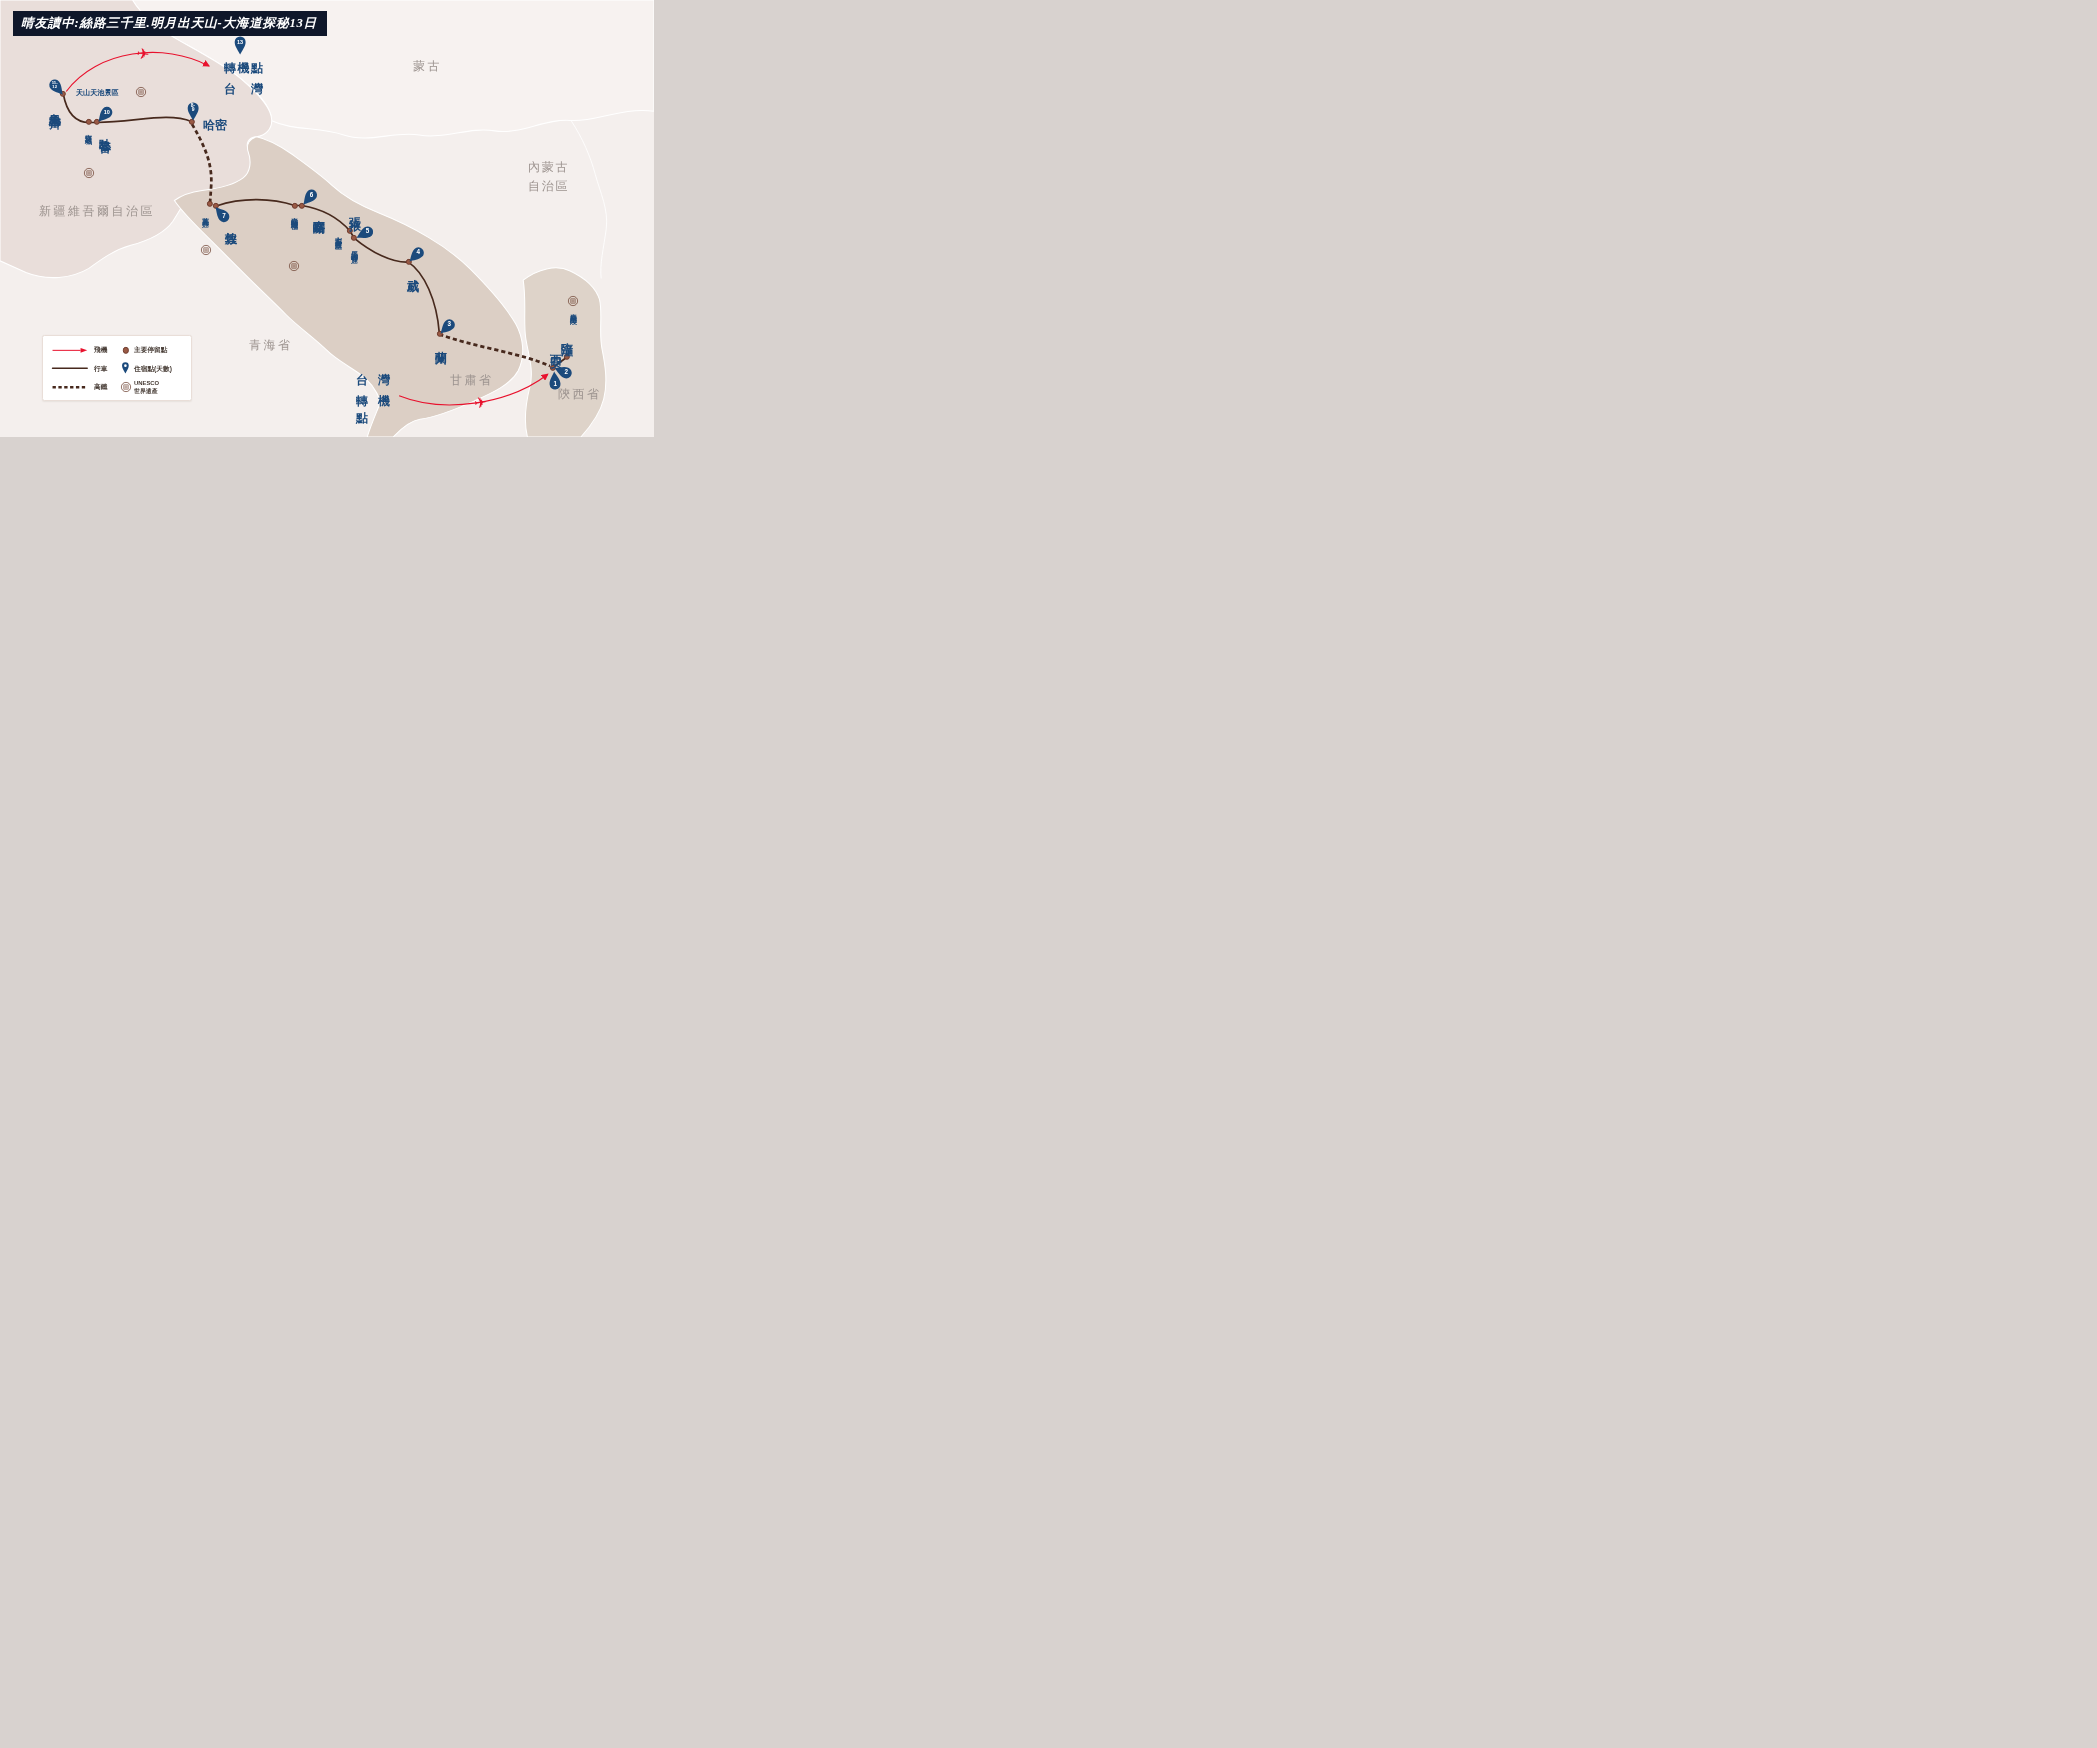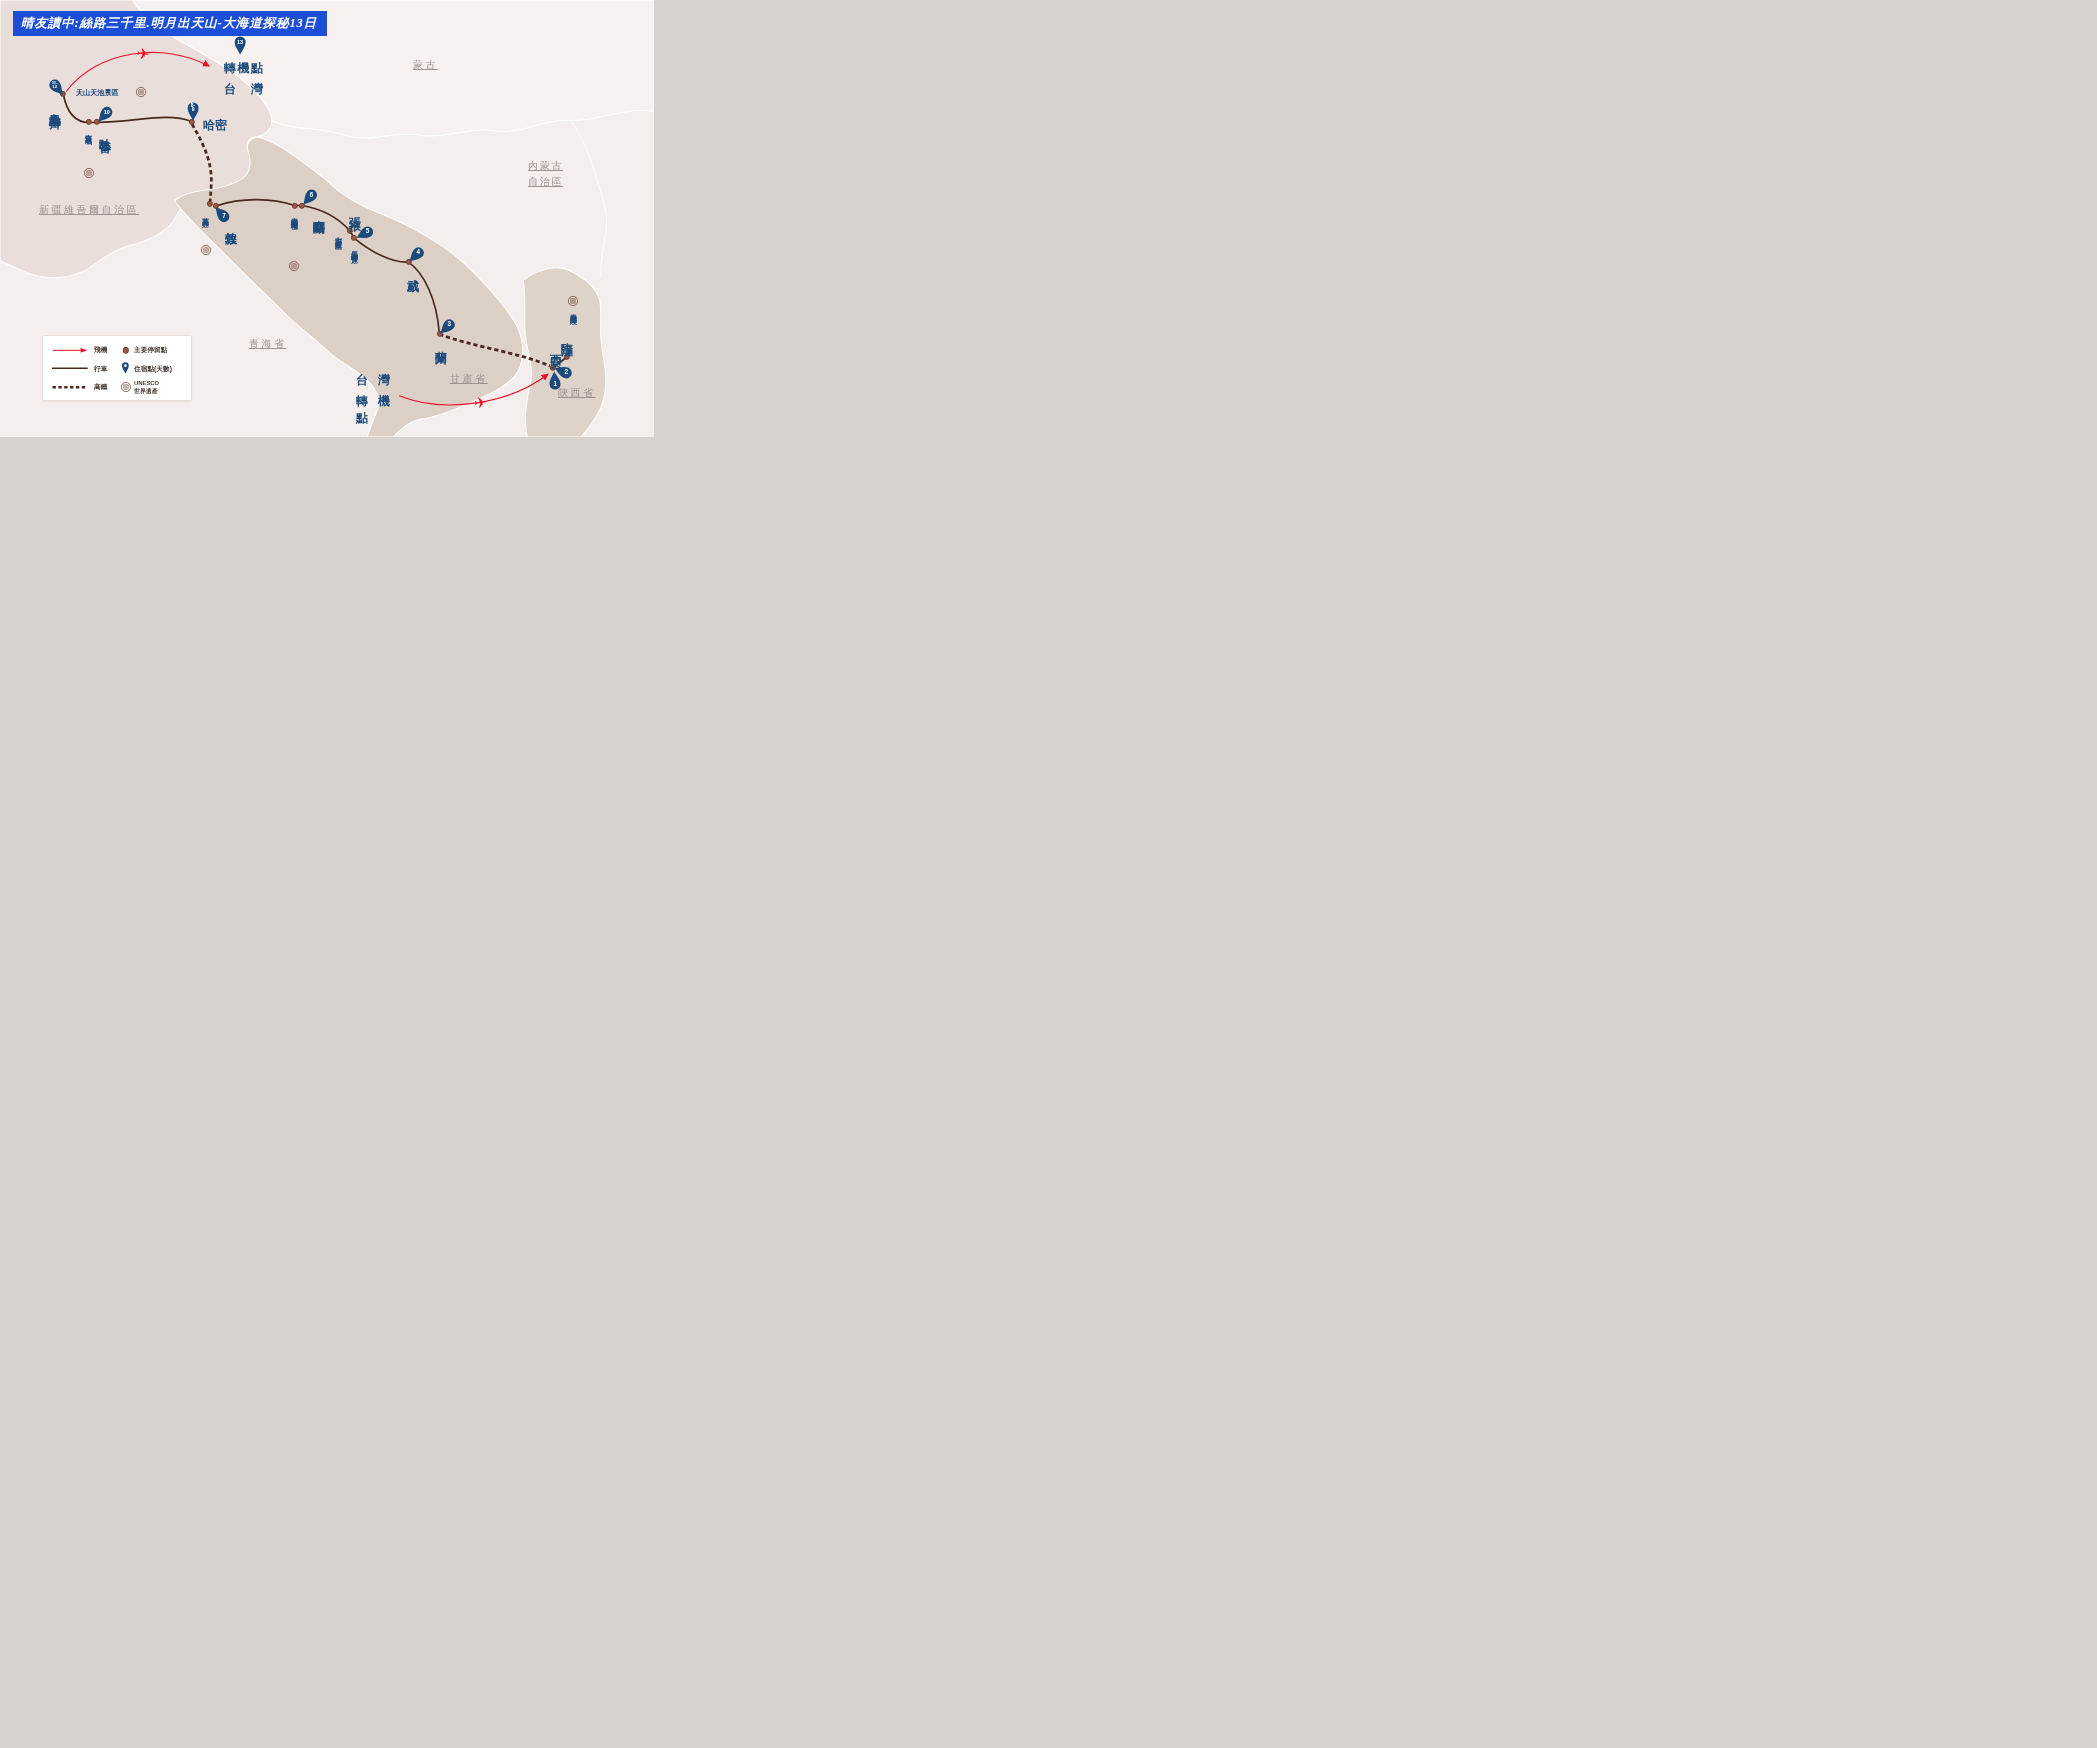--- a/index.html
+++ b/index.html
@@ -6,31 +6,31 @@
   .canvas {
     position:relative; width:654px; height:437px; overflow:hidden;
     background:#f4efed;
     font-family:"Liberation Sans", sans-serif;
   }
   svg.base { position:absolute; left:0; top:0; }
 
   
   .title-banner {
     position:absolute; left:12.6px; top:11px;
-    background:#1d4ed8; color:#ffffff;
+    background:#0f172a; color:#ffffff;
     font-family:"Liberation Serif", serif;
     font-weight:700; font-style:italic;
     font-size:12.6px; letter-spacing:0.8px;
     padding:3.8px 10px 4.6px 8.4px;
   }
 
   
   .region-label {
-    position:absolute; color:#9c938f; font-size:10px;
-    letter-spacing:2.5px; font-weight:500; white-space:nowrap;text-decoration:underline;
+    position:absolute; color:#9c938f; font-size:12px;
+    letter-spacing:2.5px; font-weight:500; white-space:nowrap;
   }
   .region-2line { text-align:left; letter-spacing:1.7px; line-height:1.55; }
 
   
   .city, .site { position:absolute; color:#1b4a7c; font-weight:700; white-space:nowrap; }
   .city { font-size:12px; }
   .site { font-size:7.1px; }
   .vlabel { writing-mode:vertical-rl; text-orientation:upright; letter-spacing:1.3px; white-space:normal; }
 
   

